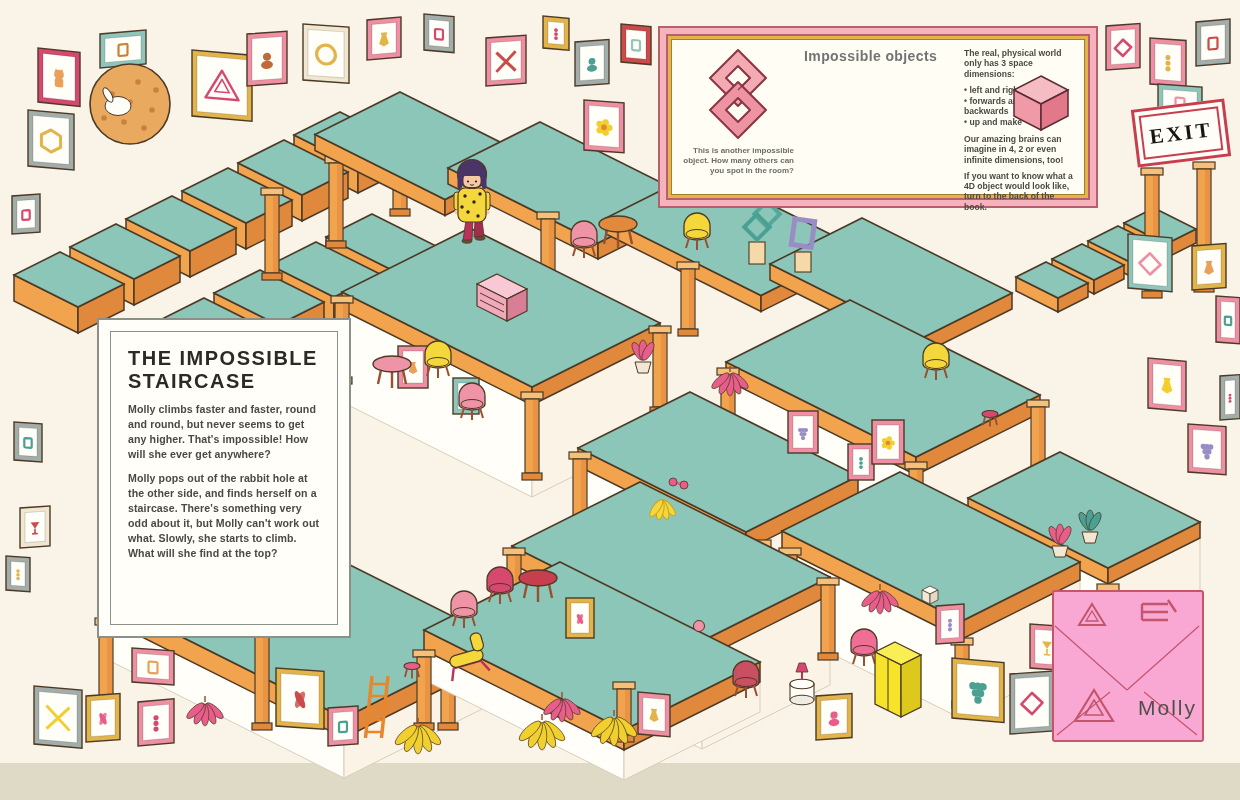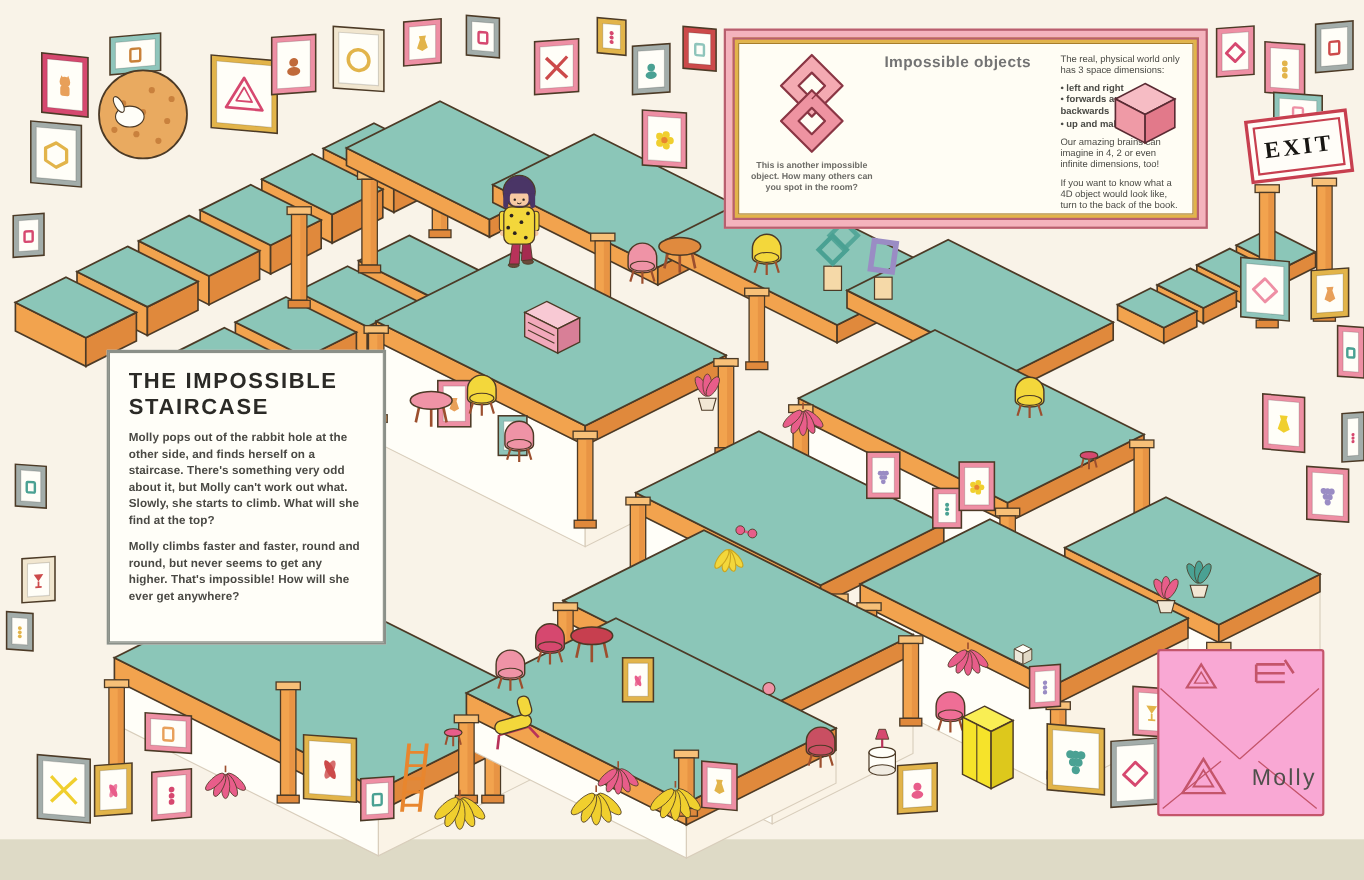--- a/index.html
+++ b/index.html
@@ -2,39 +2,39 @@
 <html><head>
 <meta charset="utf-8">
 <style>
   html,body{margin:0;padding:0;}
   .page{position:relative;width:1240px;height:800px;background:#f9f3e8;overflow:hidden;
         font-family:"Liberation Sans",sans-serif;}
   #floor-strip{position:absolute;left:0;bottom:0;width:1240px;height:37px;background:#dedac6;}
   #scene{position:absolute;left:0;top:0;z-index:1;}
 
   
-  .story-box{position:absolute;left:97px;top:318px;width:254px;height:268px;z-index:3;
-             background:#fffef8;border:2.5px solid #8b9089;padding:0;box-sizing:border-box;}
+  .story-box{position:absolute;left:97px;top:318px;width:254px;height:320px;z-index:3;
+             background:#fffef8;border:2.5px solid #8b9089;padding:11px;box-sizing:border-box;}
   .story-in{border:1.5px solid #8b9089;height:100%;box-sizing:border-box;padding:15px 17px;}
   .story-title{font-size:20px;font-weight:bold;letter-spacing:1.5px;line-height:1.14;
                color:#2b2a26;margin:0 0 9px 0;width:205px;}
   .story-p{font-size:10.6px;font-weight:bold;line-height:1.42;color:#4a4944;margin:0 0 9px 0;letter-spacing:.1px;}
 
   
   .info-outer{position:absolute;left:658px;top:26px;width:440px;height:182px;z-index:3;box-sizing:border-box;
               border:2px solid #b85f6e;background:#f4b3bd;padding:6px;}
   .info-mid{border:2px solid #b85f6e;background:#e2b44a;padding:3px;height:100%;box-sizing:border-box;}
   .info-in{border:1px solid #a87e2a;background:#fffdf4;height:100%;box-sizing:border-box;
            display:flex;gap:10px;padding:8px 10px;}
   .ib-col1{width:112px;display:flex;flex-direction:column;align-items:center;}
   .ib-col2{width:150px;}
   .ib-col3{flex:1;position:relative;}
   .ib-heading{font-size:14px;font-weight:bold;color:#737373;margin:0 0 5px 0;letter-spacing:.4px;}
-  .ib-p{font-size:8.6px;line-height:1.2;color:#4a4a45;margin:0 0 6px 0;font-weight:normal;}
-  .ib-caption{font-size:8px;line-height:1.25;color:#6e6d68;text-align:center;margin-top:6px;font-weight:bold;}
+  .ib-p{font-size:8.6px;line-height:1.2;color:#4a4a45;margin:0 0 6px 0;font-weight:bold;}
+  .ib-caption{font-size:8px;line-height:1.25;color:#6e6d68;text-align:right;margin-top:6px;font-weight:bold;}
   .ib-bullets{margin:0 0 6px 0;padding:0;list-style:none;width:92px;}
   .ib-bullets li{font-size:8.6px;line-height:1.25;color:#4a4a45;font-weight:bold;}
   .ib-bullets li::before{content:"• ";}
   .cube-svg{position:absolute;right:2px;top:26px;}
 
   
   .exit-sign{position:absolute;left:1134px;top:104px;width:94px;height:58px;z-index:3;box-sizing:border-box;
              background:#fffdf8;border:3.5px solid #c73f4f;transform:rotate(-7deg);padding:4px;}
   .exit-in{border:2px solid #c73f4f;height:100%;box-sizing:border-box;display:flex;align-items:center;justify-content:center;}
   .exit-text{font-family:"Liberation Serif",serif;font-weight:bold;font-size:21px;letter-spacing:3px;color:#171512;}
@@ -947,22 +947,22 @@
         <rect x="482" y="176" width="4.5" height="13" rx="2" fill="#4a3566"></rect>
         <circle cx="468" cy="181.5" r="1.1" fill="#2b2320"></circle>
         <circle cx="476" cy="181.5" r="1.1" fill="#2b2320"></circle>
         <path d="M470,184.5 q2,1.6 4,0" stroke="#2b2320" stroke-width="0.9" fill="none"></path>
       </g>
     </svg>
 
   <div class="story-box">
     <div class="story-in">
       <h1 class="story-title">THE IMPOSSIBLE STAIRCASE</h1>
+      <p class="story-p">Molly climbs faster and faster, round and round, but never seems to get any higher. That's impossible! How will she ever get anywhere?</p>
       <p class="story-p">Molly pops out of the rabbit hole at the other side, and finds herself on a staircase. There's something very odd about it, but Molly can't work out what. Slowly, she starts to climb. What will she find at the top?</p>
-      <p class="story-p">Molly climbs faster and faster, round and round, but never seems to get any higher. That's impossible! How will she ever get anywhere?</p>
     </div>
   </div>
 
   <div class="info-outer">
     <div class="info-mid">
       <div class="info-in">
         <div class="ib-col1">
           <svg width="68" height="92" viewBox="0 0 68 92">
             <path d="M34,2 L62,30 L34,58 L6,30 Z M34,18 L46,30 L34,42 L22,30 Z" fill="#f4aab2" fill-rule="evenodd" stroke="#8a3644" stroke-width="2" stroke-linejoin="round"></path>
             <path d="M34,34 L62,62 L34,90 L6,62 Z M34,50 L46,62 L34,74 L22,62 Z" fill="#ee93a1" fill-rule="evenodd" stroke="#8a3644" stroke-width="2" stroke-linejoin="round"></path>

